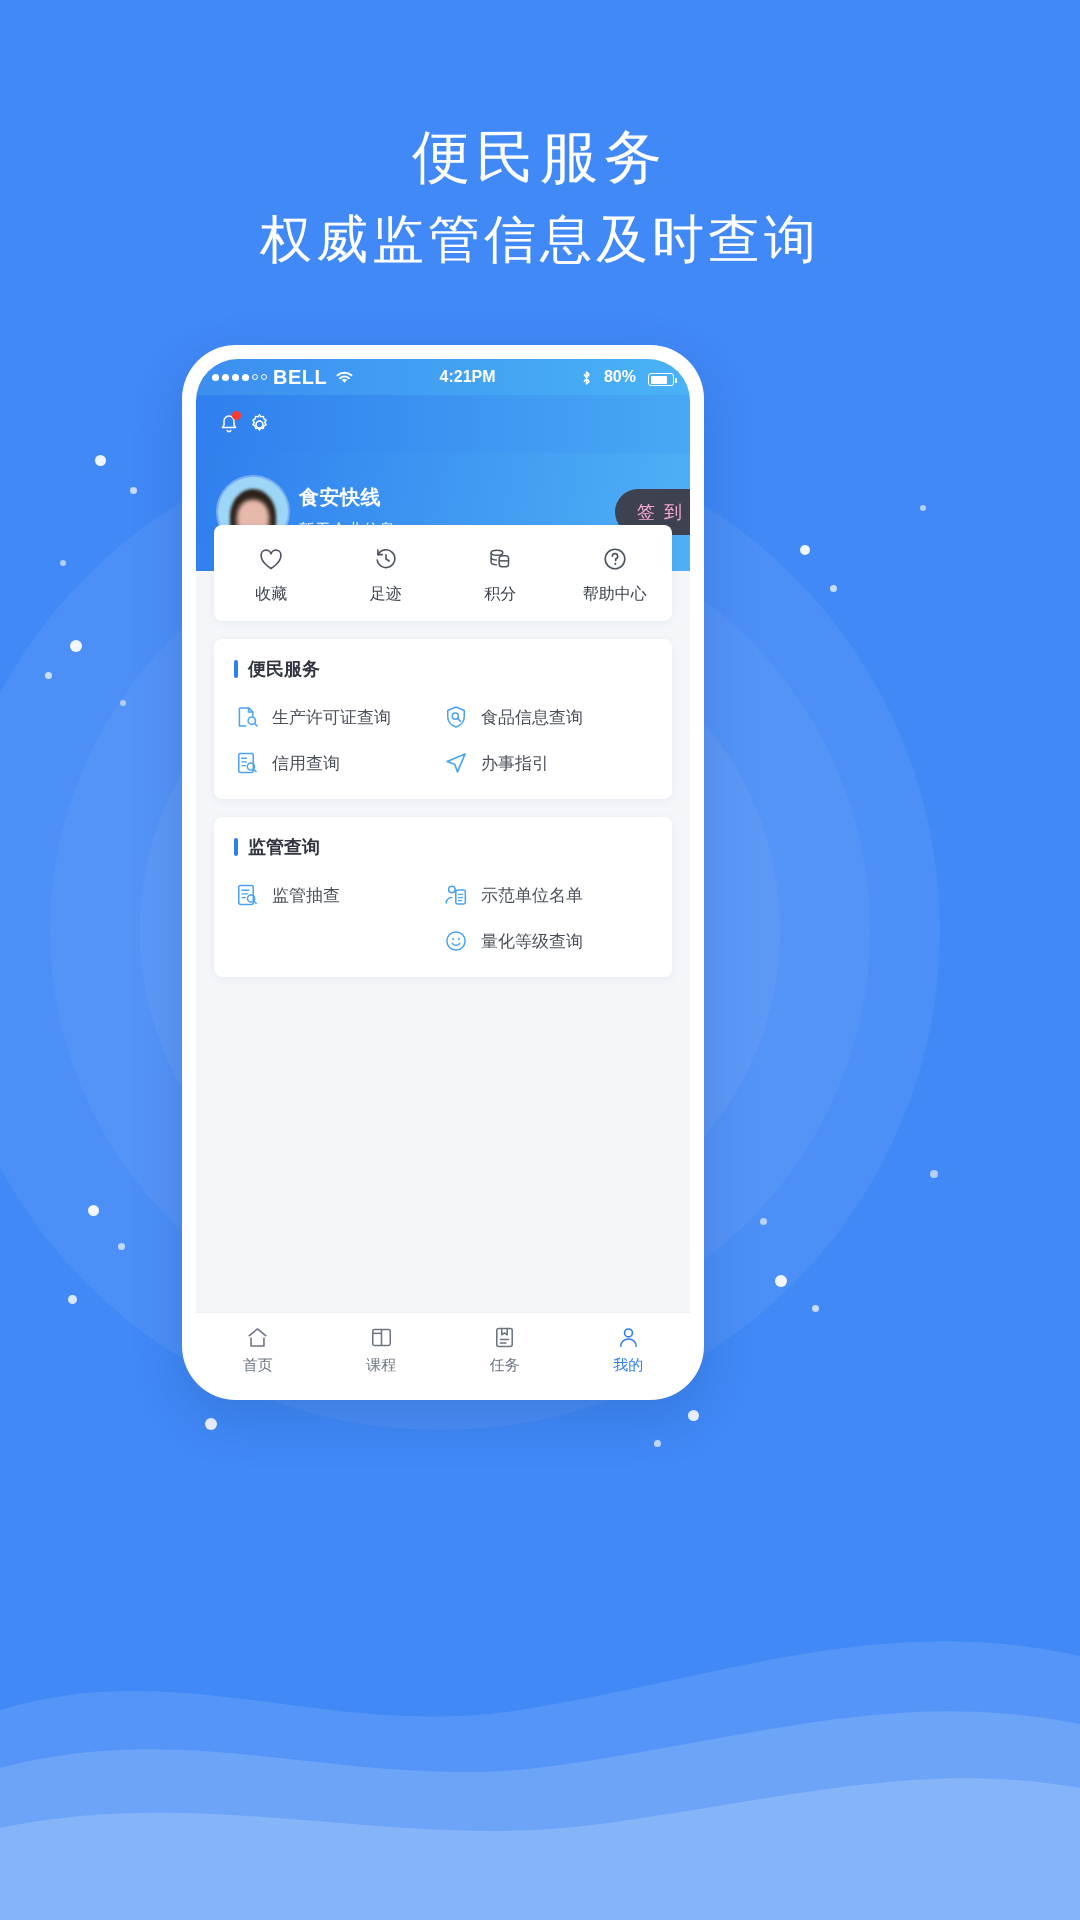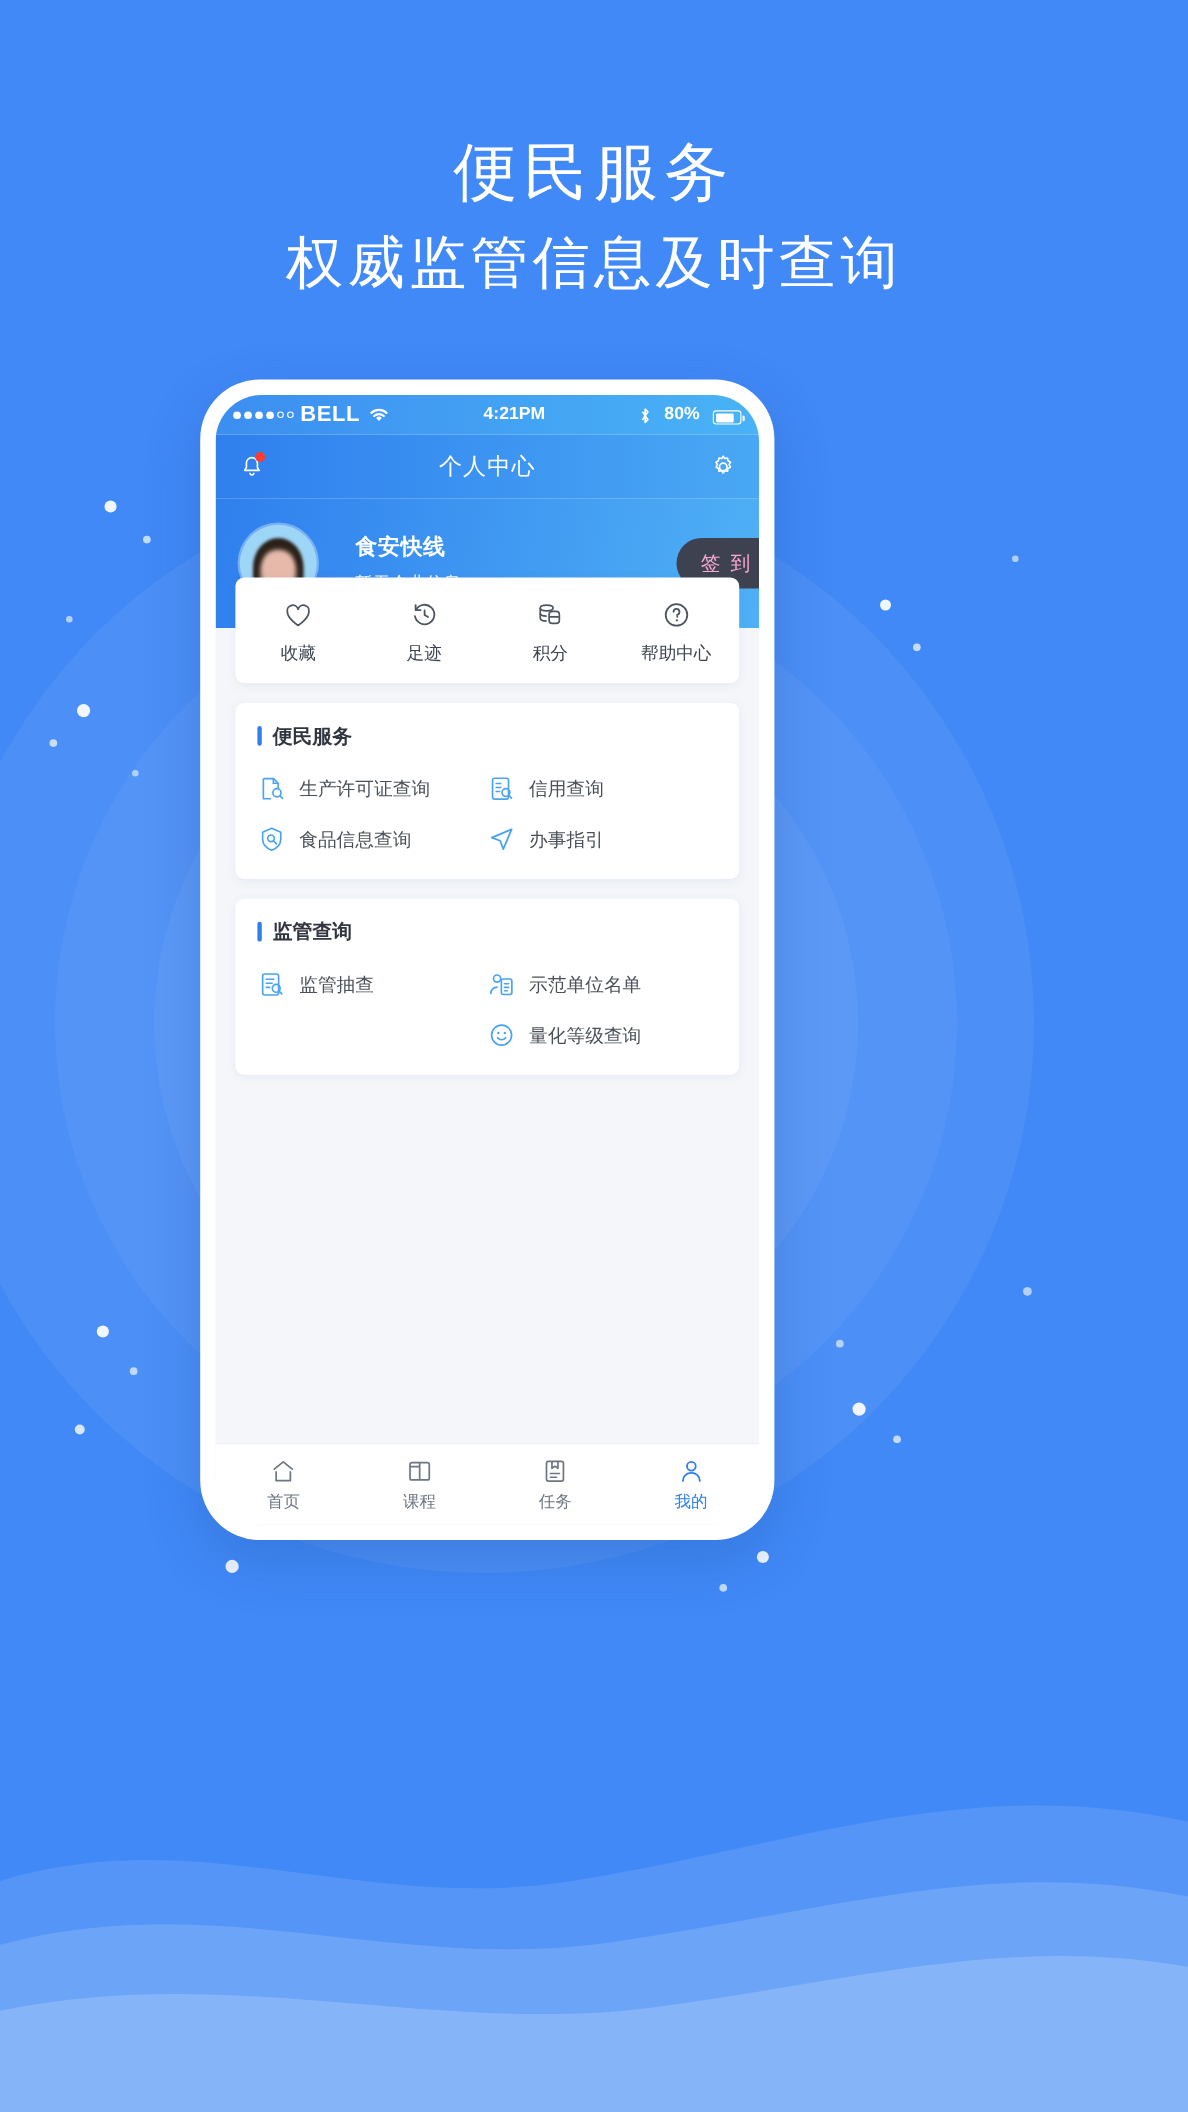--- a/index.html
+++ b/index.html
@@ -114,21 +114,21 @@
   }
   .avatar .hair::after{
     content:""; position:absolute; left:50%; top:11px; transform:translateX(-50%);
     width:27px; height:26px; border-radius:46% 46% 44% 44%; background:#e9bcae; filter: blur(2px);
   }
   .avatar .shirt {
     position:absolute; left:50%; bottom:-4px; transform: translateX(-50%);
     width: 52px; height: 20px; border-radius: 10px 10px 0 0; background:#fdfdfd;
     filter: blur(1.2px);
   }
-  .pinfo { margin-left: 35px; color: #fff; font-family: Liberation Serif, serif; }
+  .pinfo { margin-left: 11px; color: #fff; font-family: Liberation Serif, serif; }
   .pname { font-size: 20px; font-weight: bold; letter-spacing: 0.5px; }
   .pdesc { font-size: 16px; margin-top: 9px; color: rgba(255,255,255,0.92); }
   .signin {
     position: absolute; right: -18px; top: 36px;
     background: #3e4250; color: #f9a8d4; font-size: 18px; letter-spacing: 2px;
     padding: 11px 24px 11px 22px; border-radius: 24px 0 0 24px;
   }
 
   
   .body { flex: 1; background: #f4f6f9; padding: 0 18px; position: relative; }
@@ -247,21 +247,20 @@
     </div>
 
     <div class="appbar">
       <div class="icon-btn">
         <svg width="24" height="24" viewBox="0 0 24 24">
           <path d="M12 4a5 5 0 0 1 5 5v4l1.6 2.6H5.4L7 13V9a5 5 0 0 1 5-5z" stroke="#fff" stroke-width="1.5" fill="none" stroke-linejoin="round"></path>
           <path d="M10.2 18.4a1.9 1.9 0 0 0 3.6 0" stroke="#fff" stroke-width="1.5" fill="none" stroke-linecap="round"></path>
         </svg>
         <span class="badge-dot"></span>
       </div>
-      <div class="title">个人中心</div>
       <div class="icon-btn">
         <svg width="25" height="25" viewBox="0 0 24 24">
           <circle cx="12" cy="12" r="3.3" stroke="#fff" stroke-width="1.5" fill="none"></circle>
           <path d="M12 2.6l1.3 2.1 2.4-.5.5 2.4 2.1 1.3-1.2 2.1 1.2 2.1-2.1 1.3-.5 2.4-2.4-.5L12 17.4l-1.3-2.1-2.4.5-.5-2.4-2.1-1.3 1.2-2.1-1.2-2.1 2.1-1.3.5-2.4 2.4.5z" stroke="#fff" stroke-width="1.4" fill="none" stroke-linejoin="round"></path>
         </svg>
       </div>
     </div>
 
     <div class="profile">
       <div class="avatar">
@@ -335,37 +334,37 @@
                 <path d="M13.4 3.6v3.8h4" stroke="#4aa3f0" stroke-width="1.4" fill="none"></path>
                 <circle cx="16.4" cy="15.4" r="3.4" stroke="#4aa3f0" stroke-width="1.4" fill="none"></circle>
                 <path d="M19 18l2.2 2.2" stroke="#4aa3f0" stroke-width="1.4" stroke-linecap="round"></path>
               </svg>
             </span>
             <span class="lbl">生产许可证查询</span>
           </div>
           <div class="gitem">
             <span>
               <svg width="26" height="26" viewBox="0 0 24 24">
+                <path d="M12 2.8 19.6 6v6c0 4.4-3.3 7.6-7.6 9.2C7.7 19.6 4.4 16.4 4.4 12V6z" stroke="#4aa3f0" stroke-width="1.4" fill="none" stroke-linejoin="round"></path>
+                <circle cx="11.4" cy="11.2" r="2.8" stroke="#4aa3f0" stroke-width="1.4" fill="none"></circle>
+                <path d="M13.5 13.3 16 15.8" stroke="#4aa3f0" stroke-width="1.4" stroke-linecap="round"></path>
+              </svg>
+            </span>
+            <span class="lbl">食品信息查询</span>
+          </div>
+          <div class="gitem">
+            <span>
+              <svg width="26" height="26" viewBox="0 0 24 24">
                 <rect x="4.4" y="3.2" width="13.4" height="17.6" rx="1.8" stroke="#4aa3f0" stroke-width="1.4" fill="none"></rect>
                 <path d="M7.4 7.6h4M7.4 11h4M7.4 14.4h3" stroke="#4aa3f0" stroke-width="1.3" stroke-linecap="round"></path>
                 <circle cx="15.6" cy="15.2" r="3.3" stroke="#4aa3f0" stroke-width="1.4" fill="none"></circle>
                 <path d="M18 17.6l2.3 2.3" stroke="#4aa3f0" stroke-width="1.4" stroke-linecap="round"></path>
               </svg>
             </span>
             <span class="lbl">信用查询</span>
-          </div>
-          <div class="gitem">
-            <span>
-              <svg width="26" height="26" viewBox="0 0 24 24">
-                <path d="M12 2.8 19.6 6v6c0 4.4-3.3 7.6-7.6 9.2C7.7 19.6 4.4 16.4 4.4 12V6z" stroke="#4aa3f0" stroke-width="1.4" fill="none" stroke-linejoin="round"></path>
-                <circle cx="11.4" cy="11.2" r="2.8" stroke="#4aa3f0" stroke-width="1.4" fill="none"></circle>
-                <path d="M13.5 13.3 16 15.8" stroke="#4aa3f0" stroke-width="1.4" stroke-linecap="round"></path>
-              </svg>
-            </span>
-            <span class="lbl">食品信息查询</span>
           </div>
           <div class="gitem">
             <span>
               <svg width="26" height="26" viewBox="0 0 24 24">
                 <path d="M20.4 3.6 3.8 10.6l7 2.6 2.6 7z" stroke="#4aa3f0" stroke-width="1.5" fill="none" stroke-linejoin="round"></path>
               </svg>
             </span>
             <span class="lbl">办事指引</span>
           </div>
         </div>

